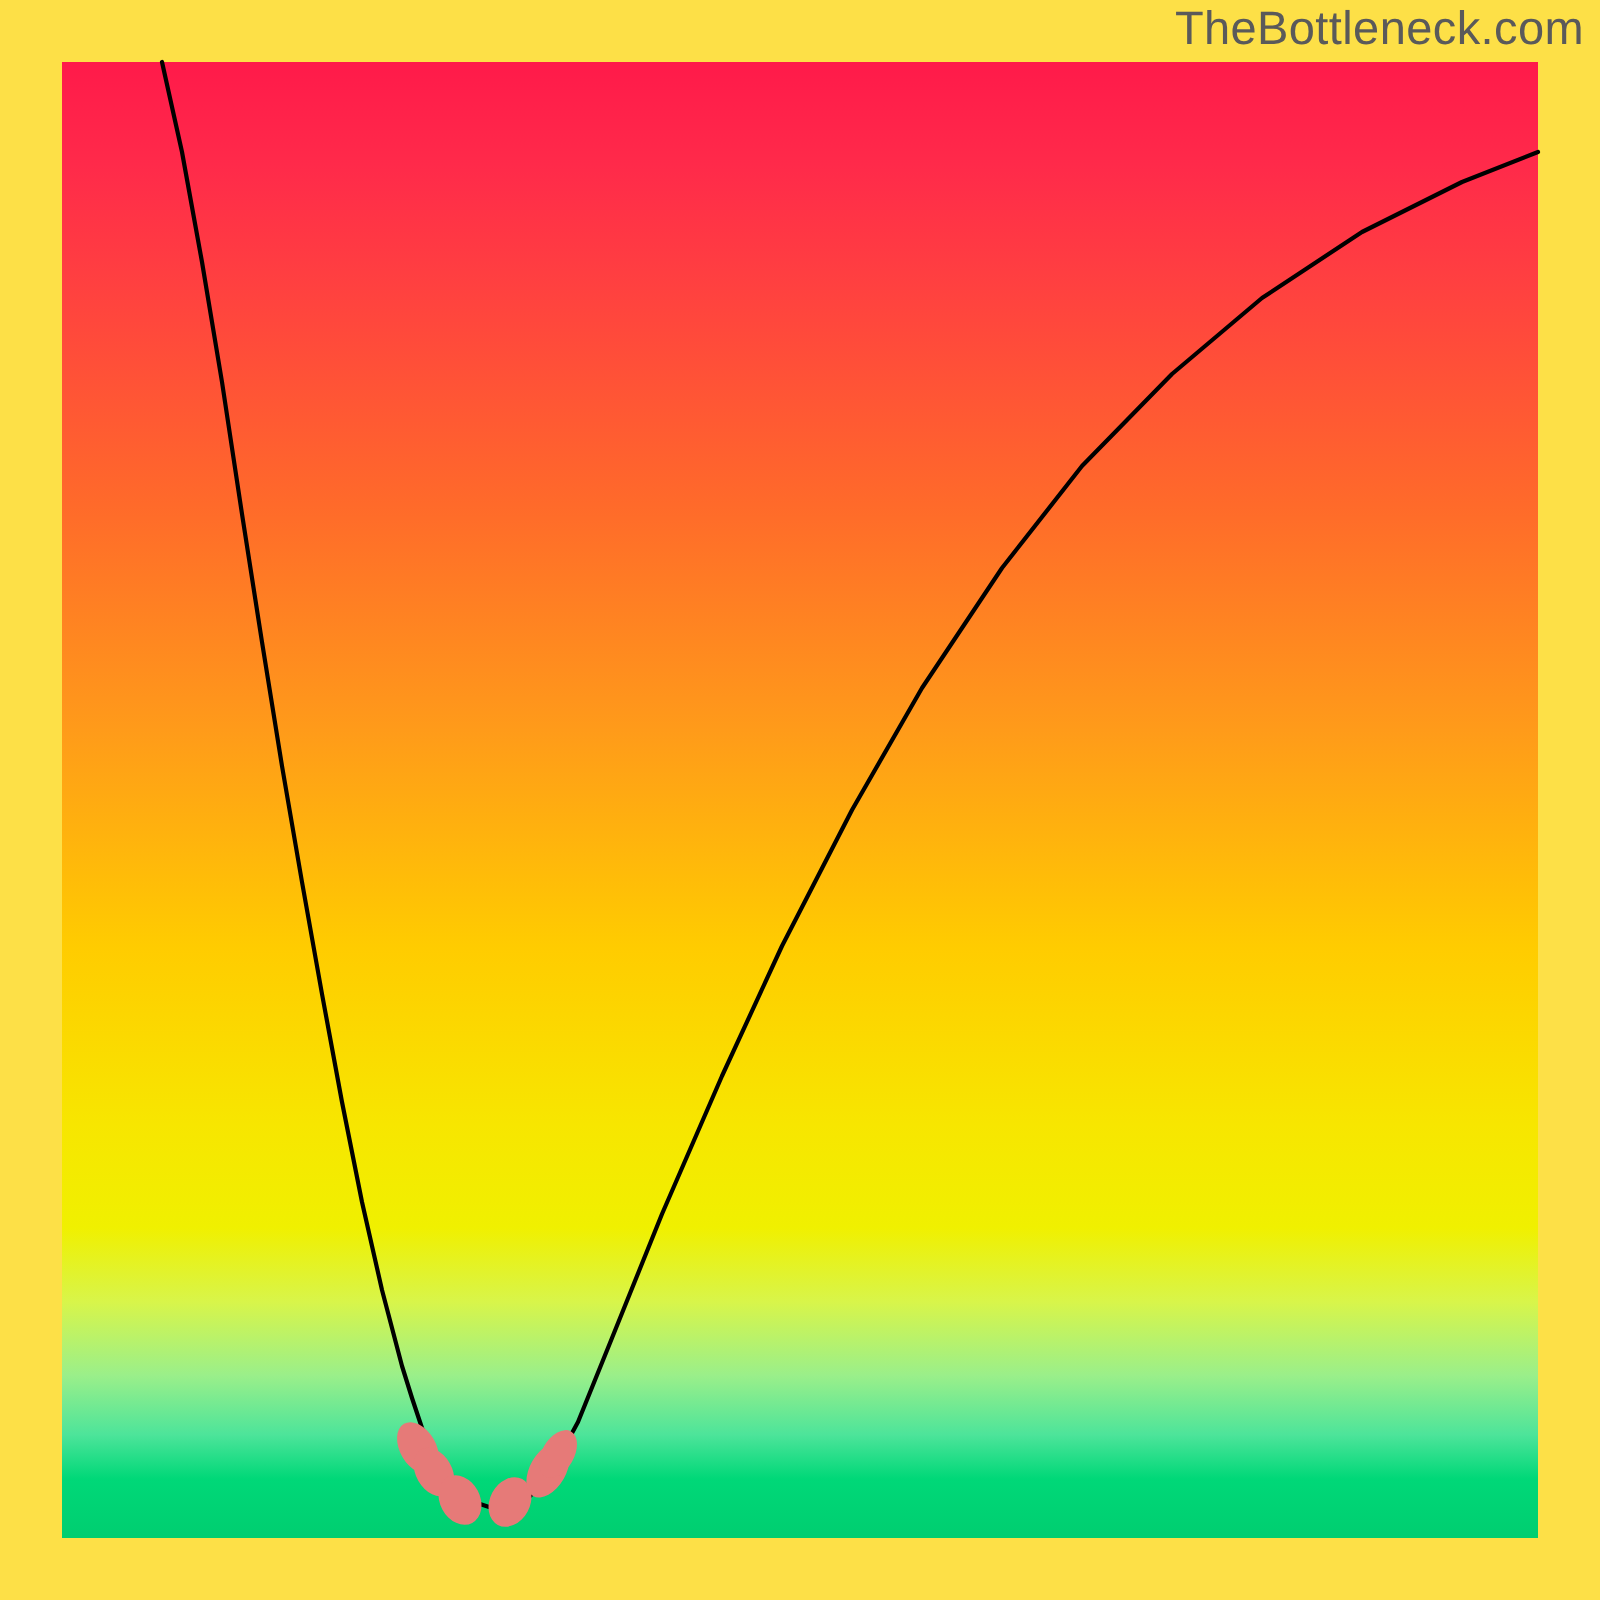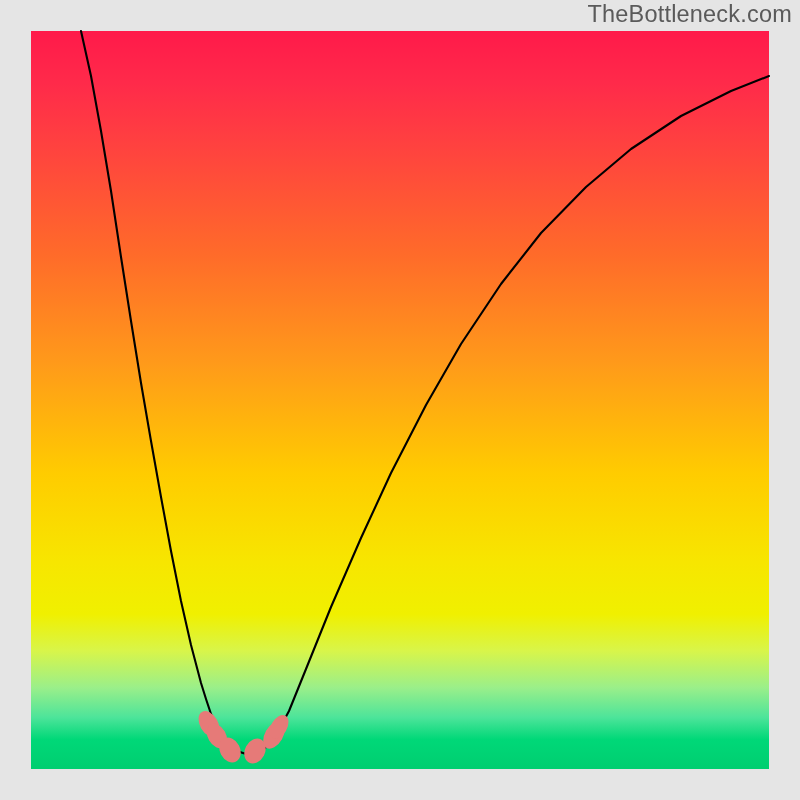--- a/index.html
+++ b/index.html
@@ -6,21 +6,21 @@
     margin: 0;
     padding: 0;
     width: 800px;
     height: 800px;
     overflow: hidden;
     background: #000;
   }
   .frame {
     position: absolute;
     inset: 0;
-    background: #e5e5e5;
+    background: #fde047;
   }
   .plot-area {
     position: absolute;
     left: 31px;
     top: 31px;
     width: 738px;
     height: 738px;
     background: linear-gradient(to bottom,
       #ff1a4a 0%,
       #ff2a4a 7%,

